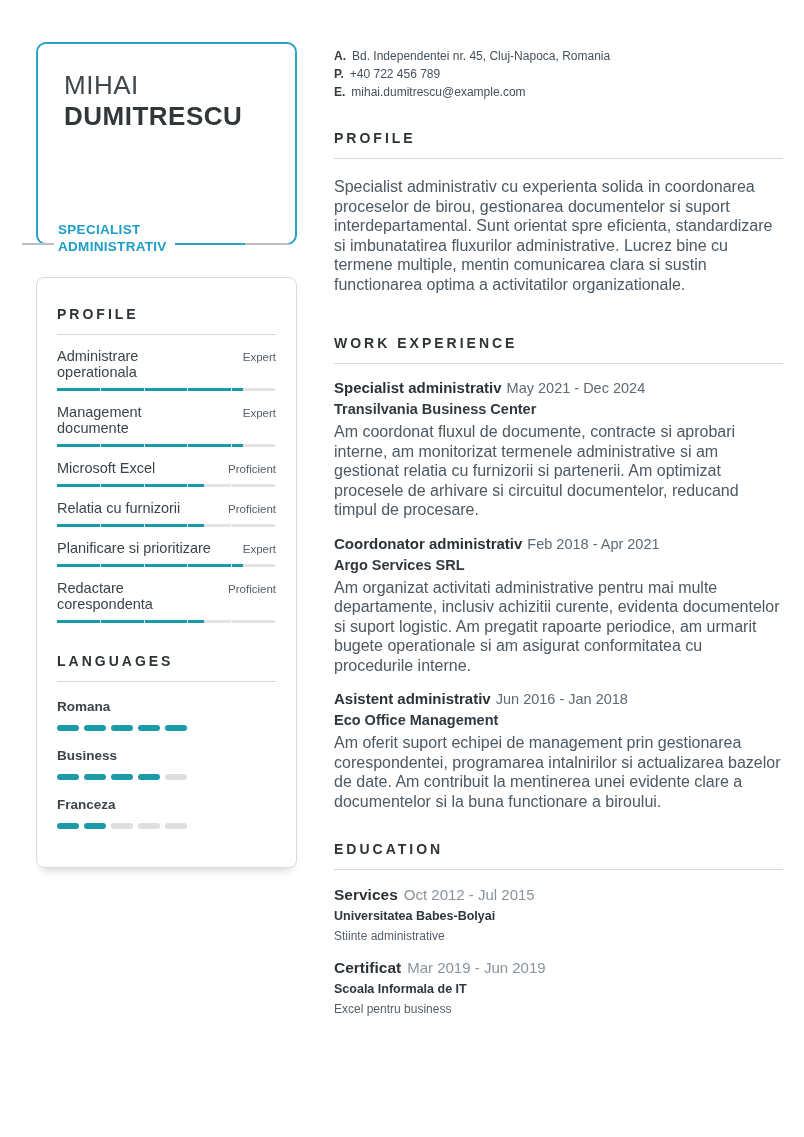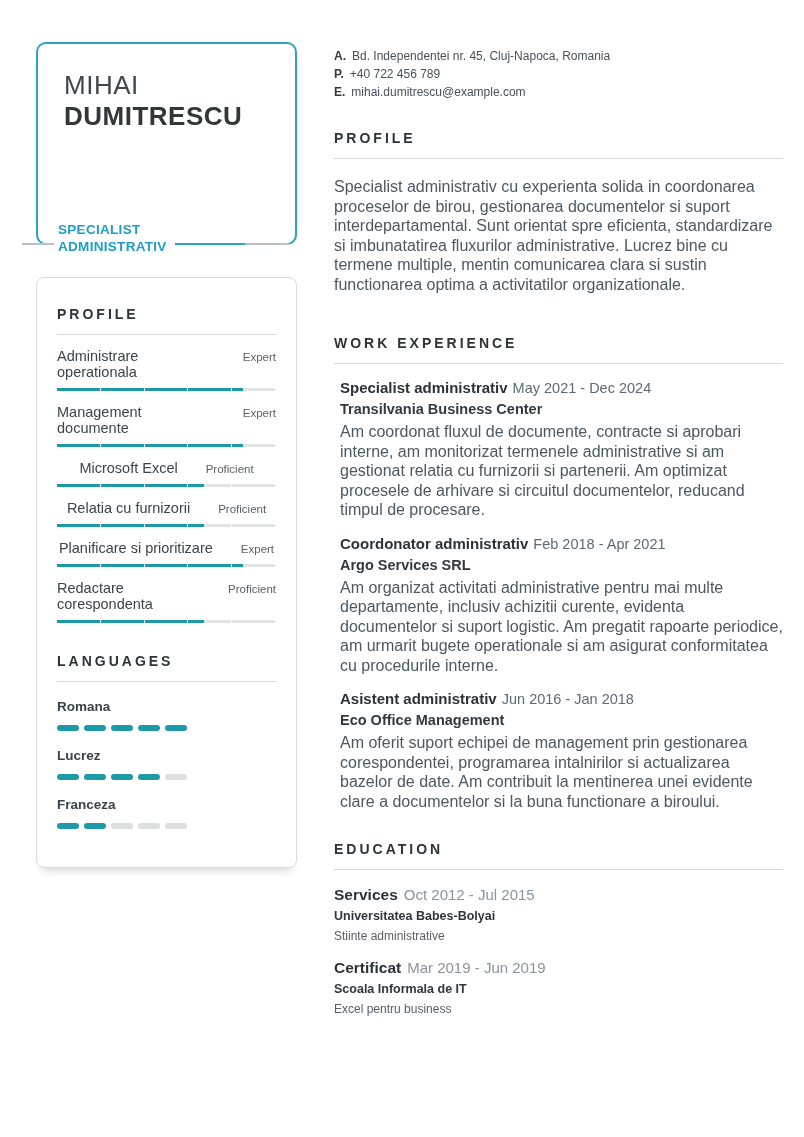--- a/index.html
+++ b/index.html
@@ -38,21 +38,21 @@
     padding:28px 20px 38px 20px;
     box-shadow:0 8px 10px -6px rgba(0,0,0,.18);
     background:#fff;
   }
   .side-heading, .main-heading {
     font-size:14px; font-weight:700; letter-spacing:3px; color:#2d3337;
   }
   .rule { height:1px; background:#d6d9db; margin-top:12px; }
 
   .skill-row { margin-top:13px; }
-  .skill-line { display:flex; justify-content:center; align-items:baseline;gap:28px; }
+  .skill-line { display:flex; justify-content:space-between; align-items:baseline;gap:28px; }
   .skill-name { font-size:14.5px; color:#3b444b; }
   .skill-level { font-size:11.5px; color:#575f67; }
   .skill-track { position:relative; height:3px; background:#e1e3e5; margin-top:8px; }
   .skill-fill { height:3px; background:#1d9aa8; }
   .skill-track::after { 
     content:""; position:absolute; inset:0;
     background:repeating-linear-gradient(to right, transparent 0, transparent calc(20% - 1px), rgba(255,255,255,.9) calc(20% - 1px), rgba(255,255,255,.9) 20%);
   }
 
   .languages-block { margin-top:30px; }
@@ -68,21 +68,21 @@
 
   .contact-line { font-size:12px; line-height:18px; color:#46515b; }
   .contact-prefix { font-weight:700; color:#33393e; margin-right:6px; }
 
   .section { margin-top:30px; }
   .section-profile { margin-top:29px; }
   .section-work { margin-top:41px; }
   .body-text { font-size:16px; line-height:19.5px; color:#4c5862; }
   .profile-text { margin-top:18px; }
 
-  .job { margin-top:15px;margin-left:6px; }
+  .job { margin-top:15px; }
   .job-title { font-size:15px; font-weight:700; color:#2c3338; }
   .job-dates { font-size:14.5px; font-weight:400; color:#5d6a74; margin-left:5px; }
   .job-company { font-size:14.5px; font-weight:700; color:#313940; margin-top:4px; }
   .job-desc { margin-top:5px; }
 
   .edu { margin-top:16px; }
   .edu-degree { font-size:15.5px; font-weight:700; color:#2c3338; }
   .edu-dates { font-size:15px; font-weight:400; color:#8a939b; margin-left:6px; }
   .edu-school { font-size:12.5px; font-weight:700; color:#2e373f; margin-top:5px; }
   .edu-field { font-size:12px; color:#545e67; margin-top:6px; }
@@ -184,21 +184,21 @@
               <div class="pills">
                 <span class="pill pill-filled"></span>
                 <span class="pill pill-filled"></span>
                 <span class="pill pill-filled"></span>
                 <span class="pill pill-filled"></span>
                 <span class="pill pill-filled"></span>
               </div>
             </div>
 
             <div class="lang-row">
-              <div class="lang-name">Lucrez</div>
+              <div class="lang-name">Business</div>
               <div class="pills">
                 <span class="pill pill-filled"></span>
                 <span class="pill pill-filled"></span>
                 <span class="pill pill-filled"></span>
                 <span class="pill pill-filled"></span>
                 <span class="pill pill-empty"></span>
               </div>
             </div>
 
             <div class="lang-row">

